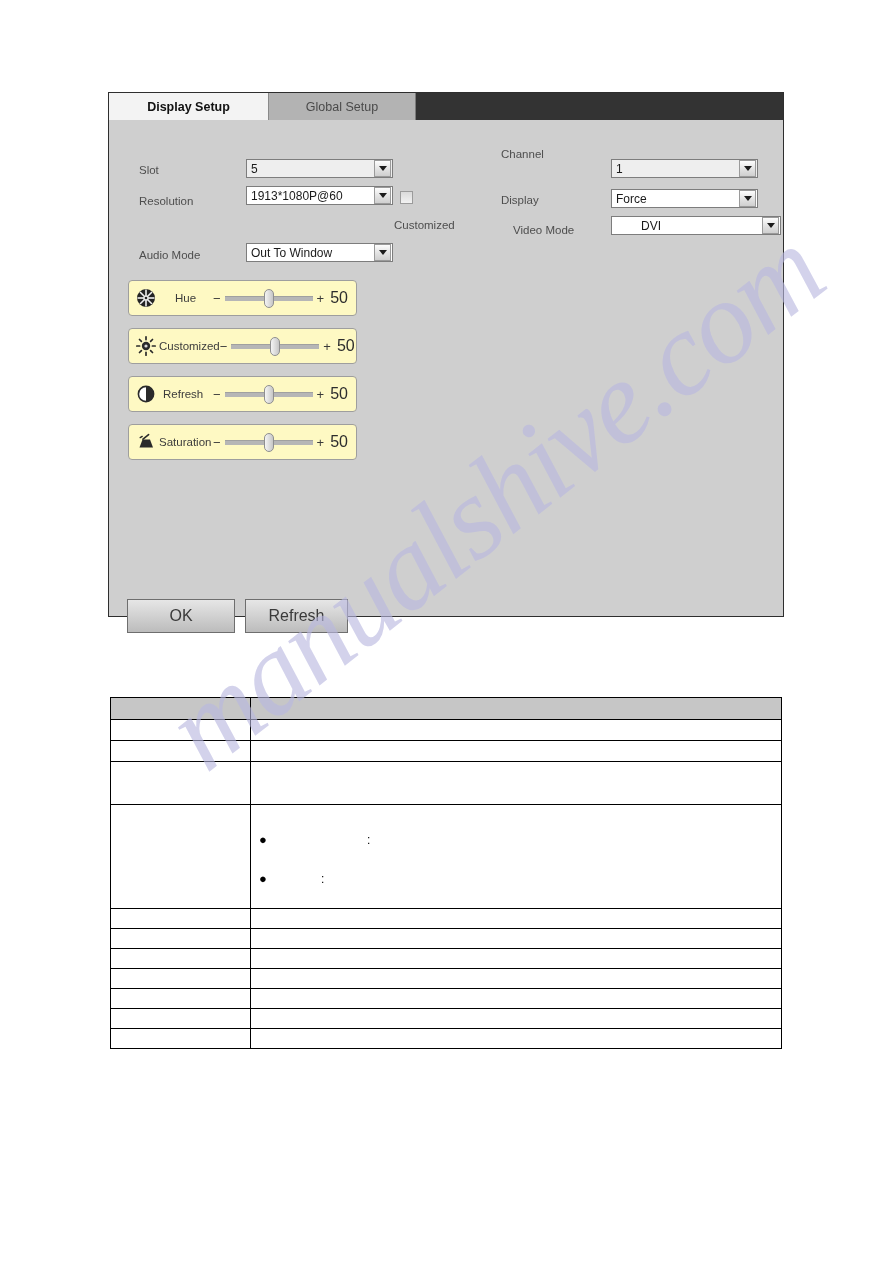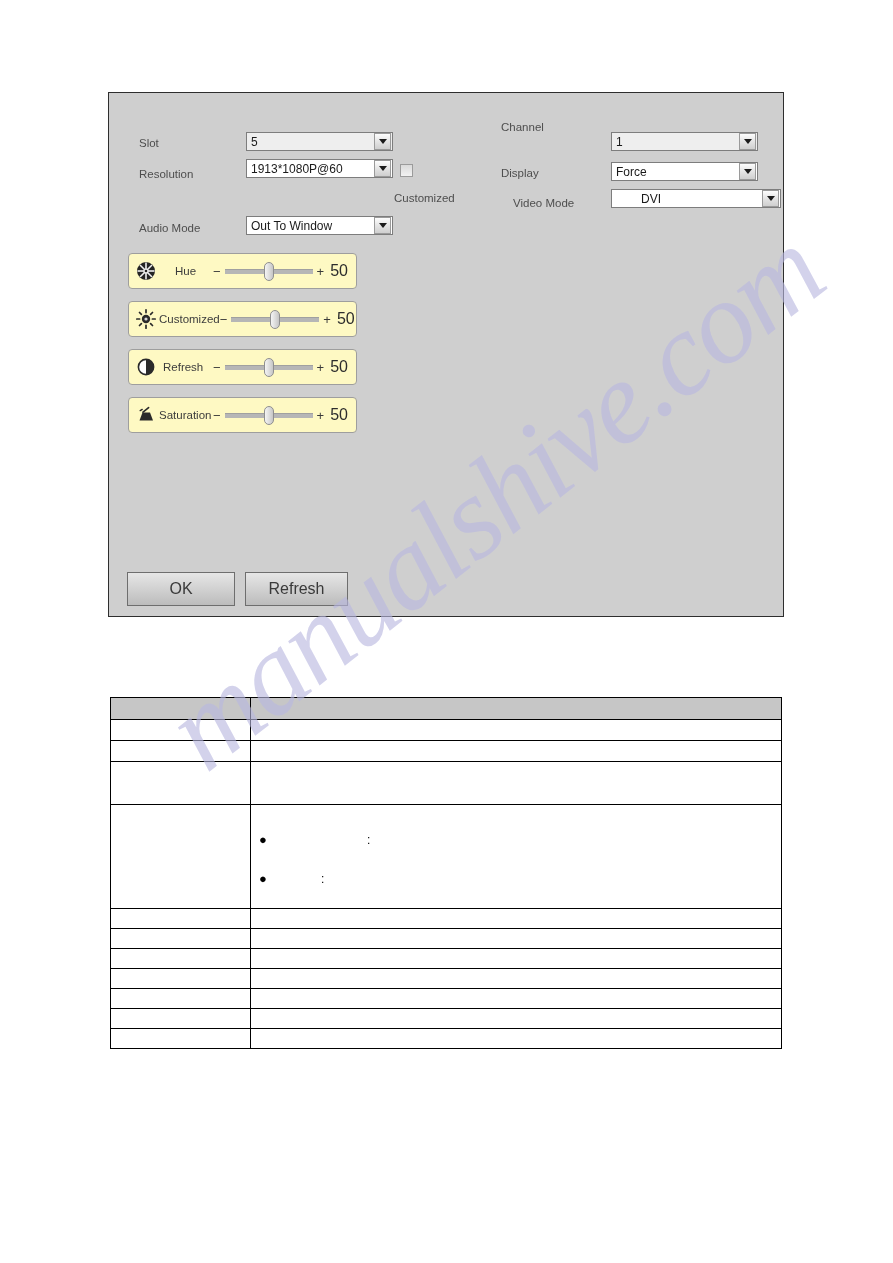--- a/index.html
+++ b/index.html
@@ -281,20 +281,29 @@
 </style>
 </head>
 <body>
 
 <div id="watermark">
   <div class="wm-text">manualshive.com</div>
 </div>
 
 <div id="panel">
 
+  <div class="tabbar">
+    <div class="tab active">
+      <span>Display Setup</span>
+    </div>
+    <div class="tab inactive">
+      <span>Global Setup</span>
+    </div>
+    <div class="filler"></div>
+  </div>
 
   <div class="form">
 
     <div class="lbl" style="left:30px; top:44px;">Slot</div>
     <div class="combo shaded" style="left:137px; top:39px; width:147px;">
       <span class="ctext">5</span>
       <span class="carrow">
           <i></i>
         </span>
     </div>

